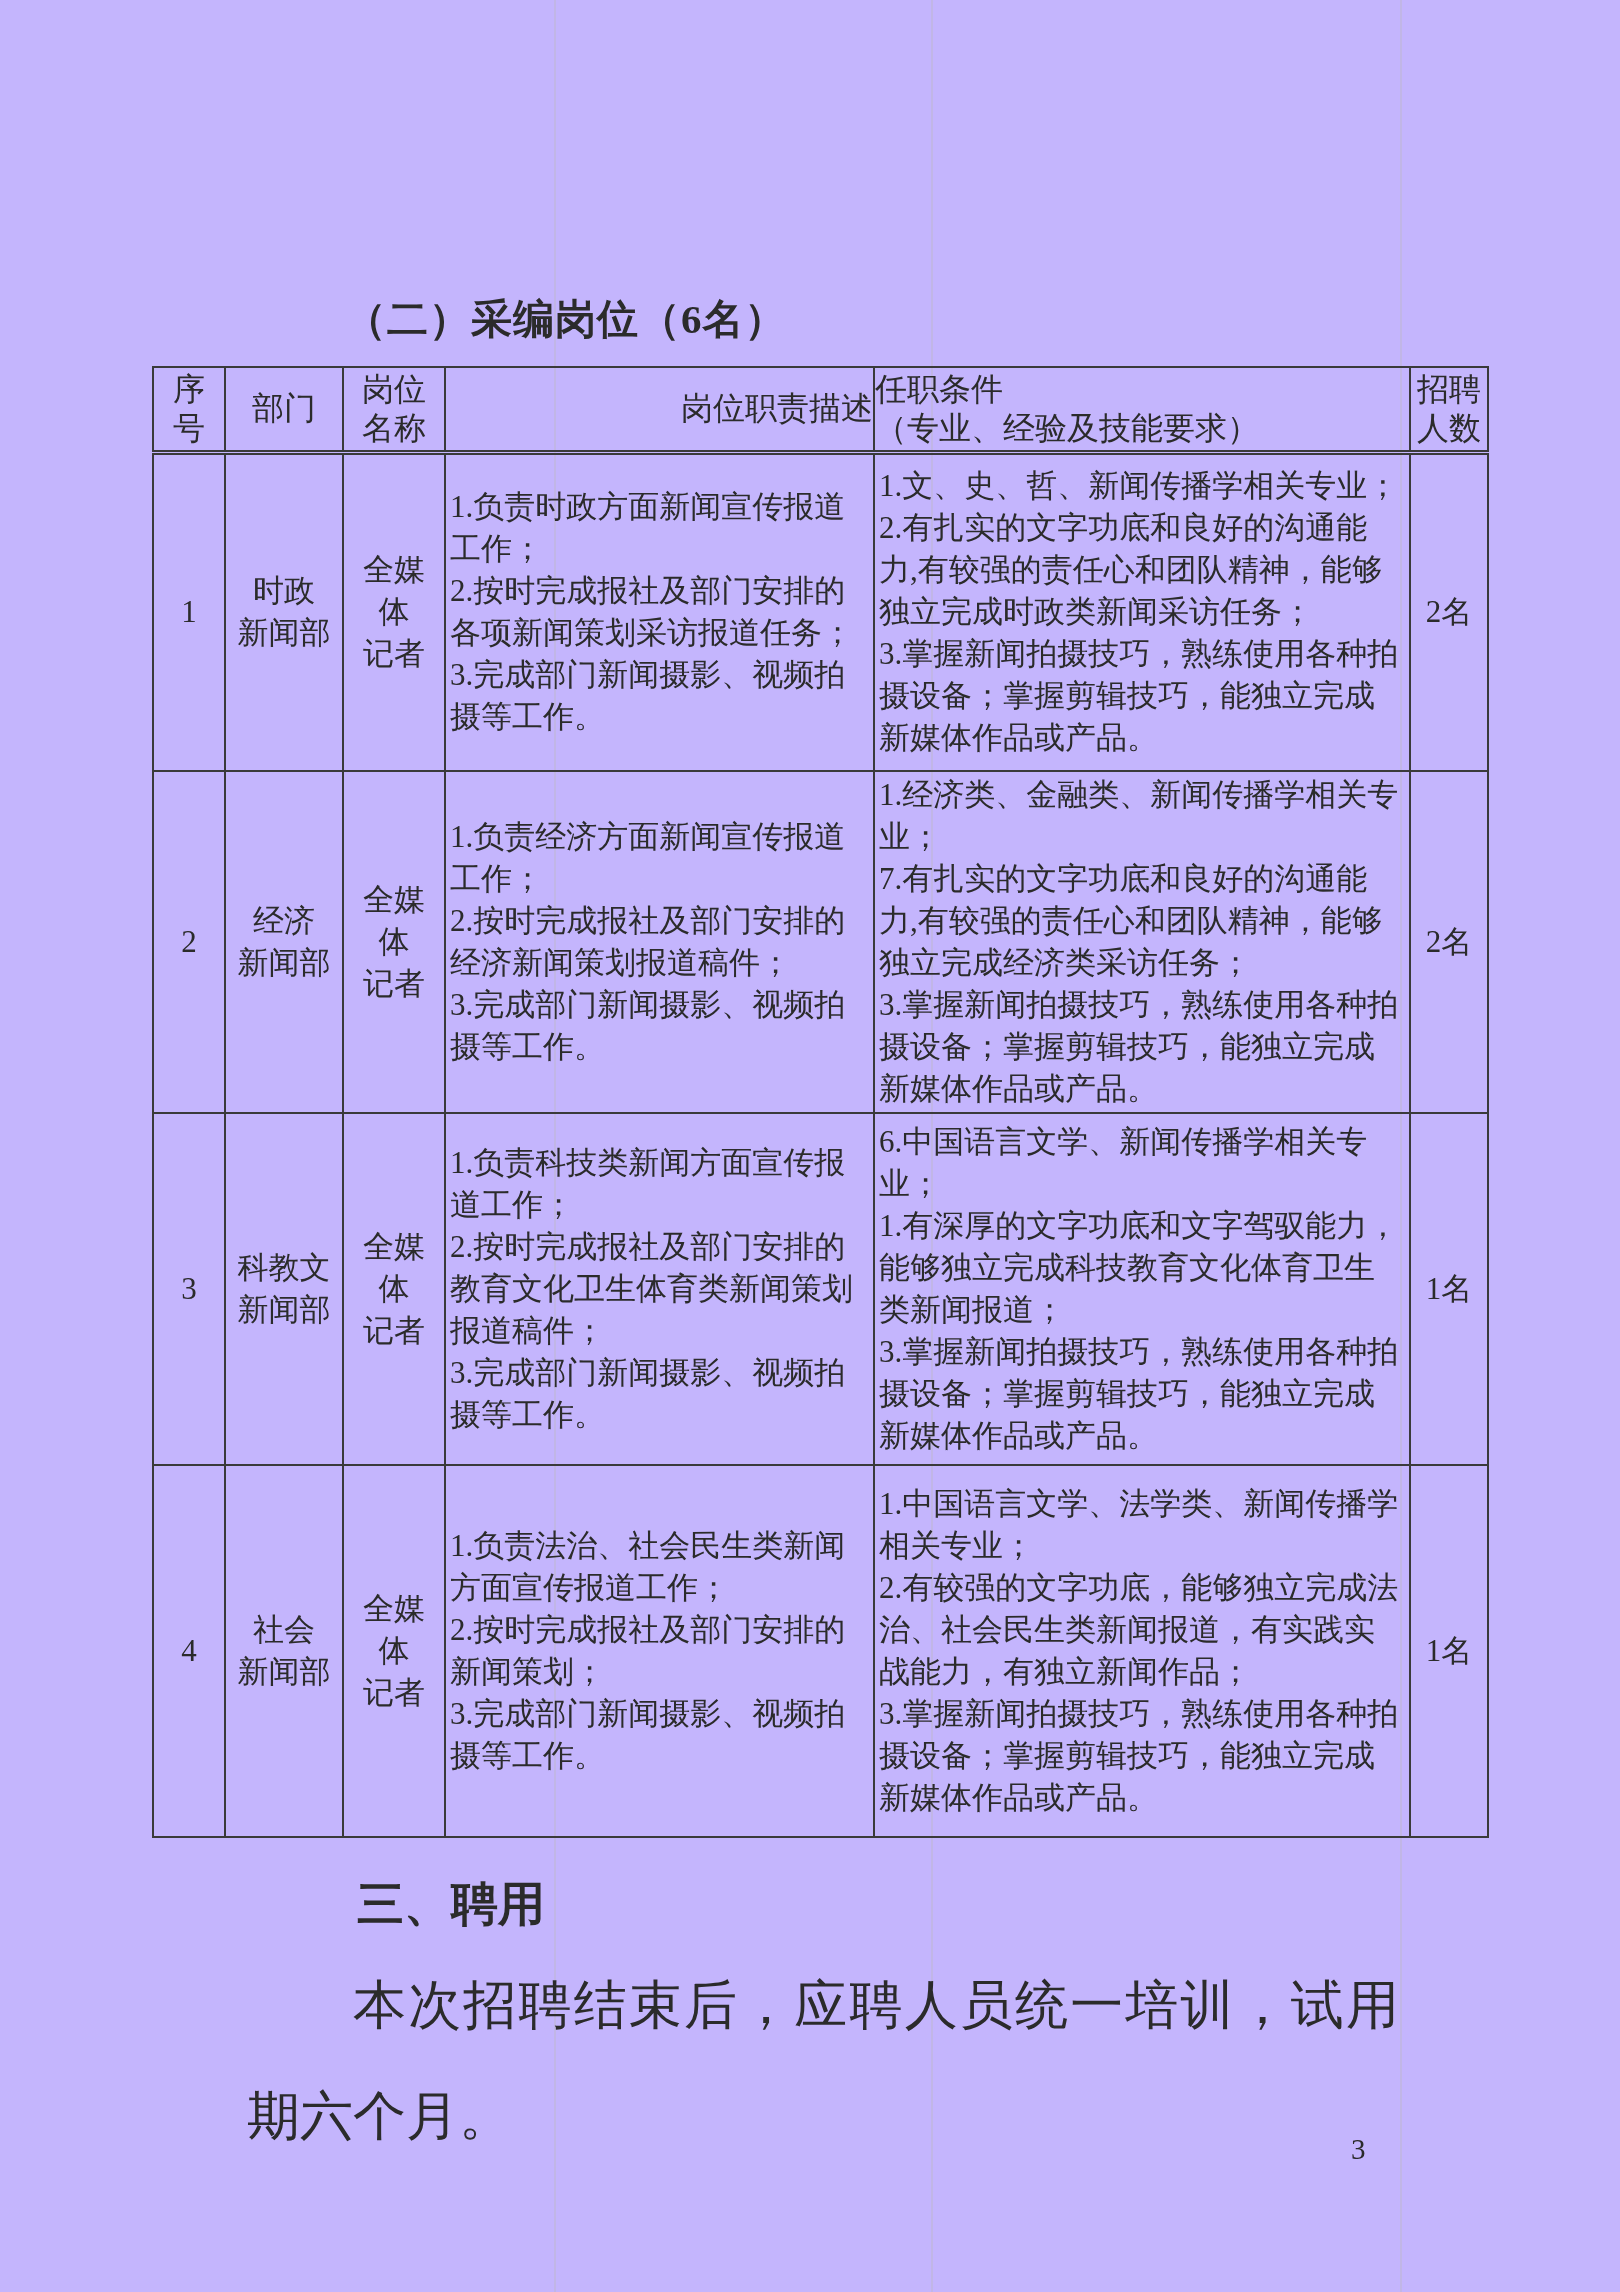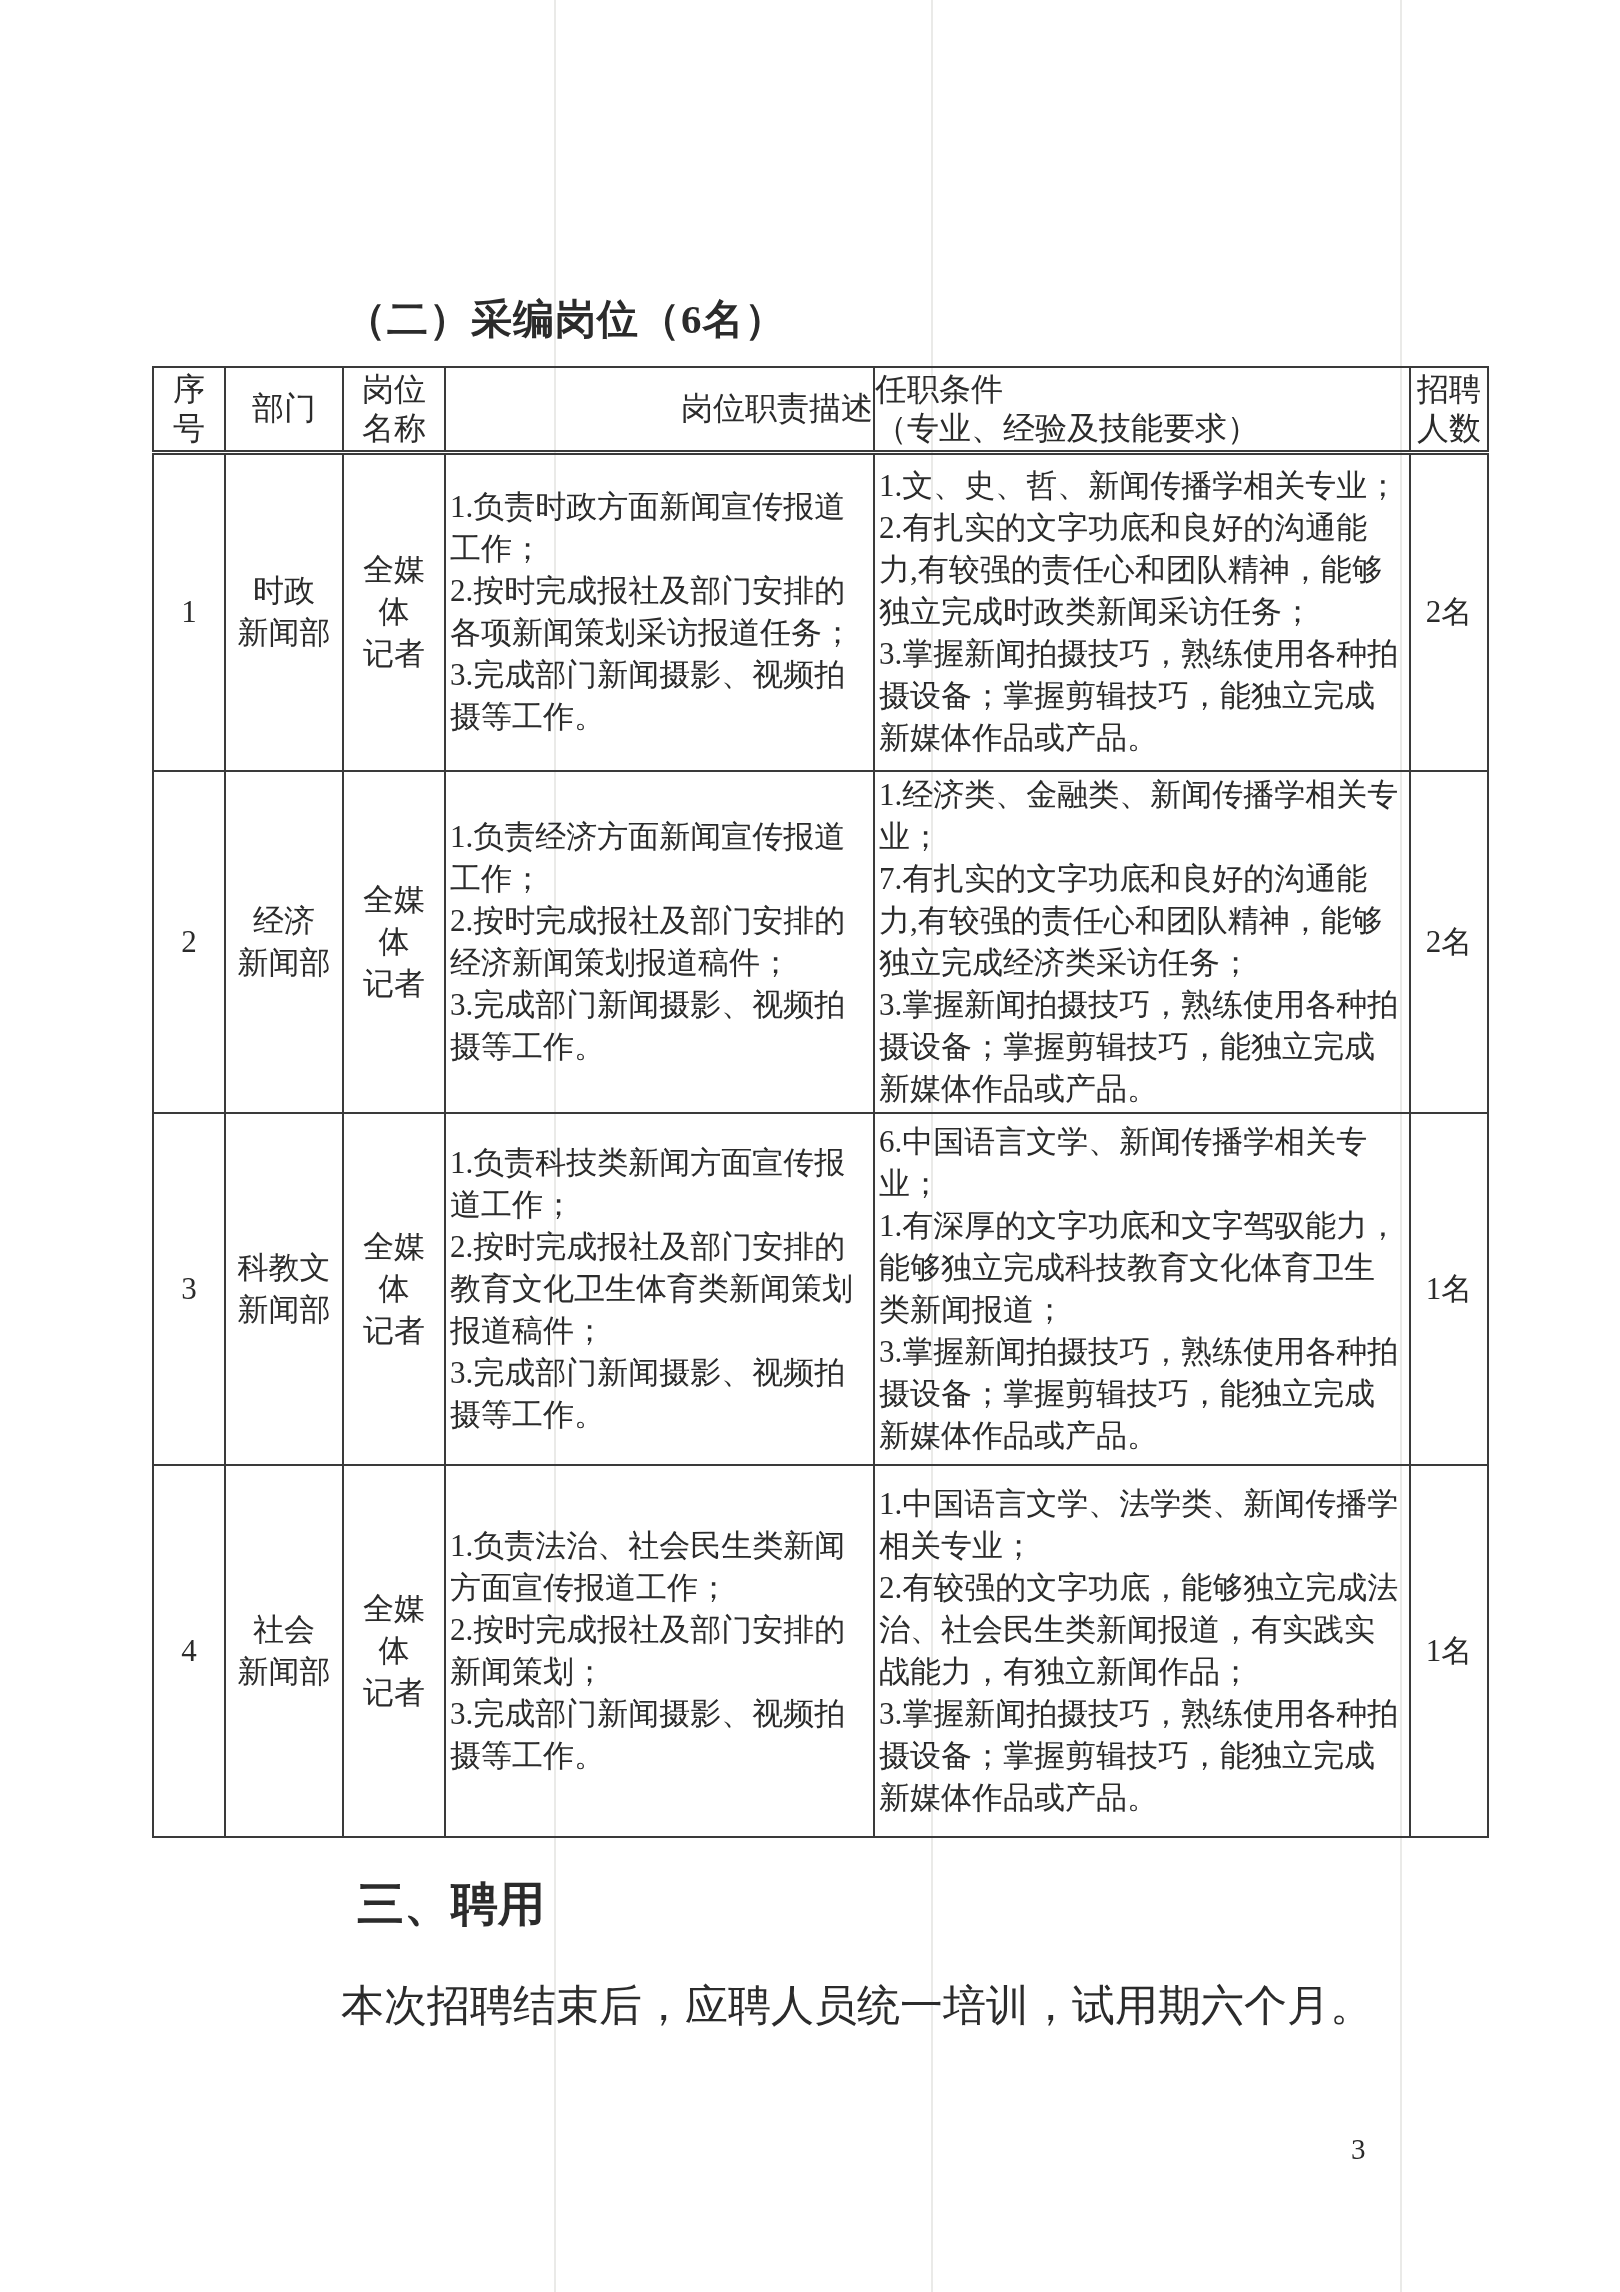--- a/index.html
+++ b/index.html
@@ -1,19 +1,19 @@
 <!DOCTYPE html>
 <html><head>
 <meta charset="utf-8">
 <style>
   html,body{margin:0;padding:0;background:#9a9a9a;}
   .page{
     position:relative;
     width:1620px;height:2293px;
-    background:#ffffff;
+    background:#c4b5fd;
     font-family:"Liberation Serif","DejaVu Serif",serif;
     color:#2b2b2b;
     overflow:hidden;
   }
   
   .scan-line{
     position:absolute;top:0;bottom:0;width:2px;
     background:rgba(185,185,178,0.30);
     pointer-events:none;
   }
@@ -46,22 +46,22 @@
   tr.r2{height:341px;}
   tr.r3{height:352px;}
   tr.r4{height:372px;}
   td.c-no,td.c-dept,td.c-pos,td.c-cnt{text-align:center;padding:0;}
   td.c-duty,td.c-req{text-align:left;}
   .sec-heading{
     position:absolute;left:323px;top:1874px;
     font-size:47px;font-weight:700;line-height:61px;white-space:nowrap;margin-left:34px;
   }
   .body-par{
-    position:absolute;left:255px;top:1950px;width:1152px;
-    font-size:43px;line-height:111px;
+    position:absolute;left:247px;top:1950px;width:1152px;
+    font-size:53px;line-height:111px;
     text-align:justify;
   }
   .body-par .line.indent{text-indent:2em;}
   .page-number{
     position:absolute;left:1351px;top:2133px;
     font-size:29px;line-height:33px;
   }
 </style>
 </head>
 <body>

